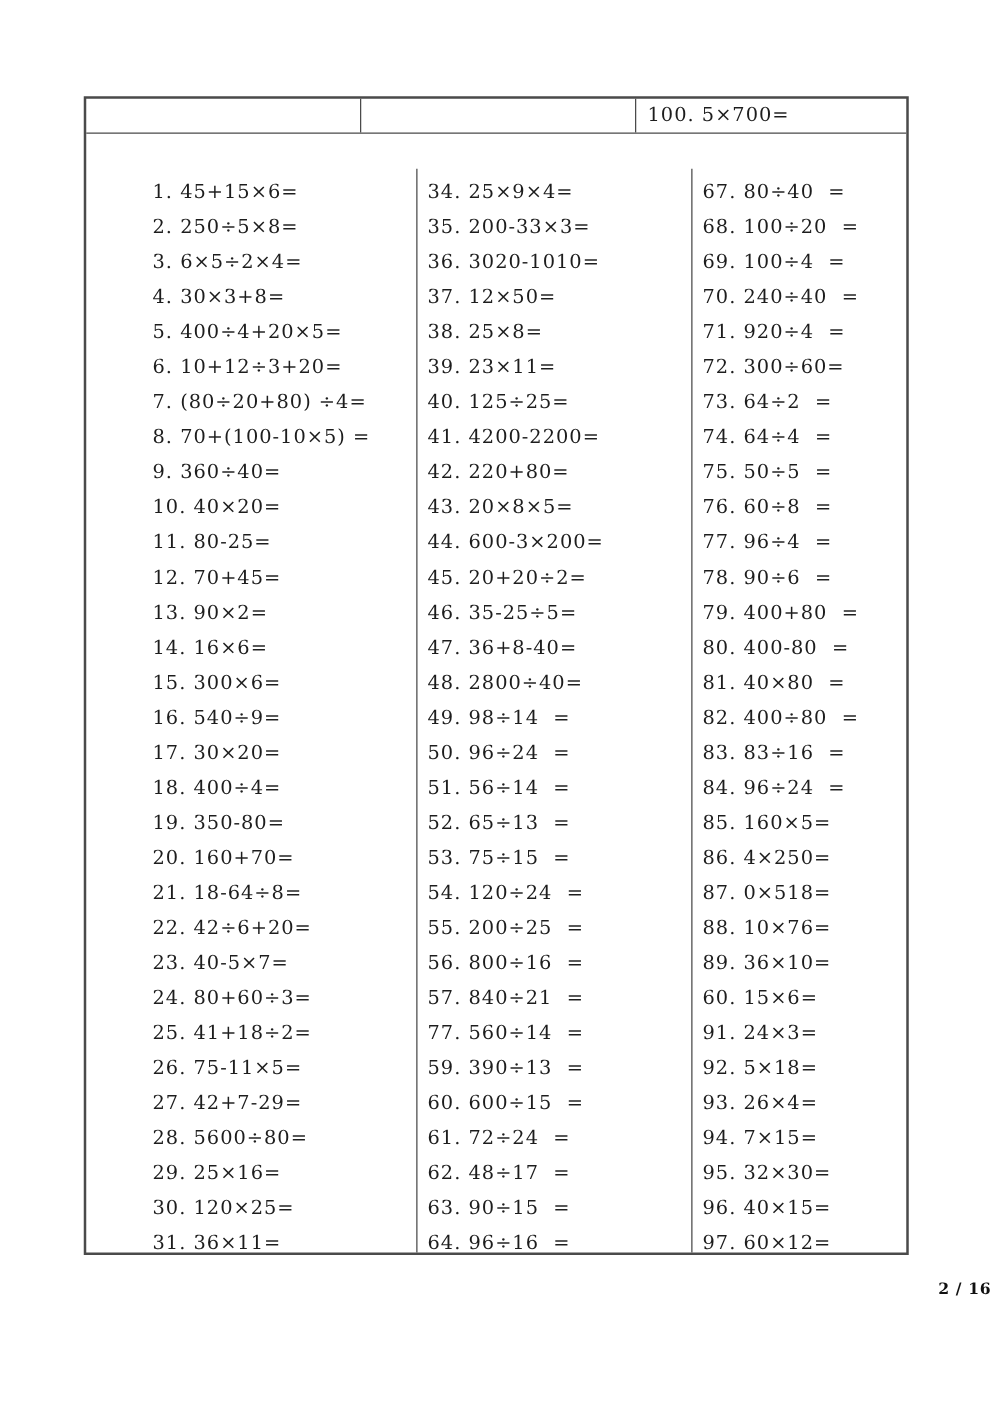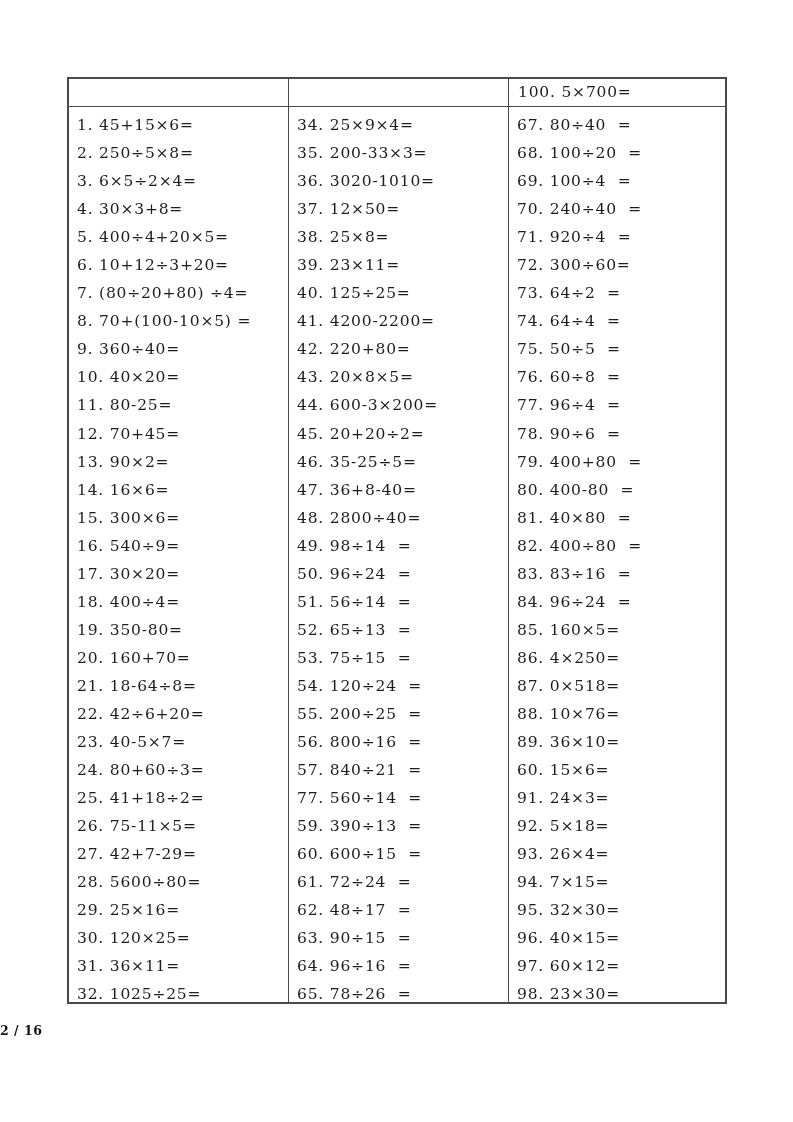--- a/index.html
+++ b/index.html
@@ -20,30 +20,32 @@
     position: absolute;
     left: 67px;
     top: 77px;
     width: 660px;
     height: 927px;
     box-sizing: border-box;
     border: 2px solid #4a4a4a;
     display: flex;
     flex-direction: column;
     background: #ffffff;
+    gap: 28px;
   }
   .header-row {
     display: flex;
     flex: 0 0 27px;
     border-bottom: 1px solid #4a4a4a;
   }
   .body-row {
     display: flex;
     flex: 1 1 auto;
     min-height: 0;
+    padding-left: 45px;
   }
   .hcell, .bcell {
     box-sizing: border-box;
     flex: 0 0 220px;
     overflow: hidden;
   }
   .hcell.last, .bcell.last { flex: 1 1 auto; }
   .divider { border-right: 1px solid #4a4a4a; }
   .hcell {
     padding: 4px 2px 0 9px;
@@ -58,21 +60,21 @@
     font-size: 15.5px;
     line-height: 28.05px;
     letter-spacing: 0.8px;
     white-space: pre;
   }
   .footer {
     position: absolute;
     left: 0;
     top: 1023px;
     width: 793px;
-    text-align: left;
+    text-align: right;
     font-size: 12.5px;
     font-weight: bold;
     letter-spacing: 0.5px;
     color: #111111;
   }
 </style>
 </head>
 <body>
 
 <div class="page">

